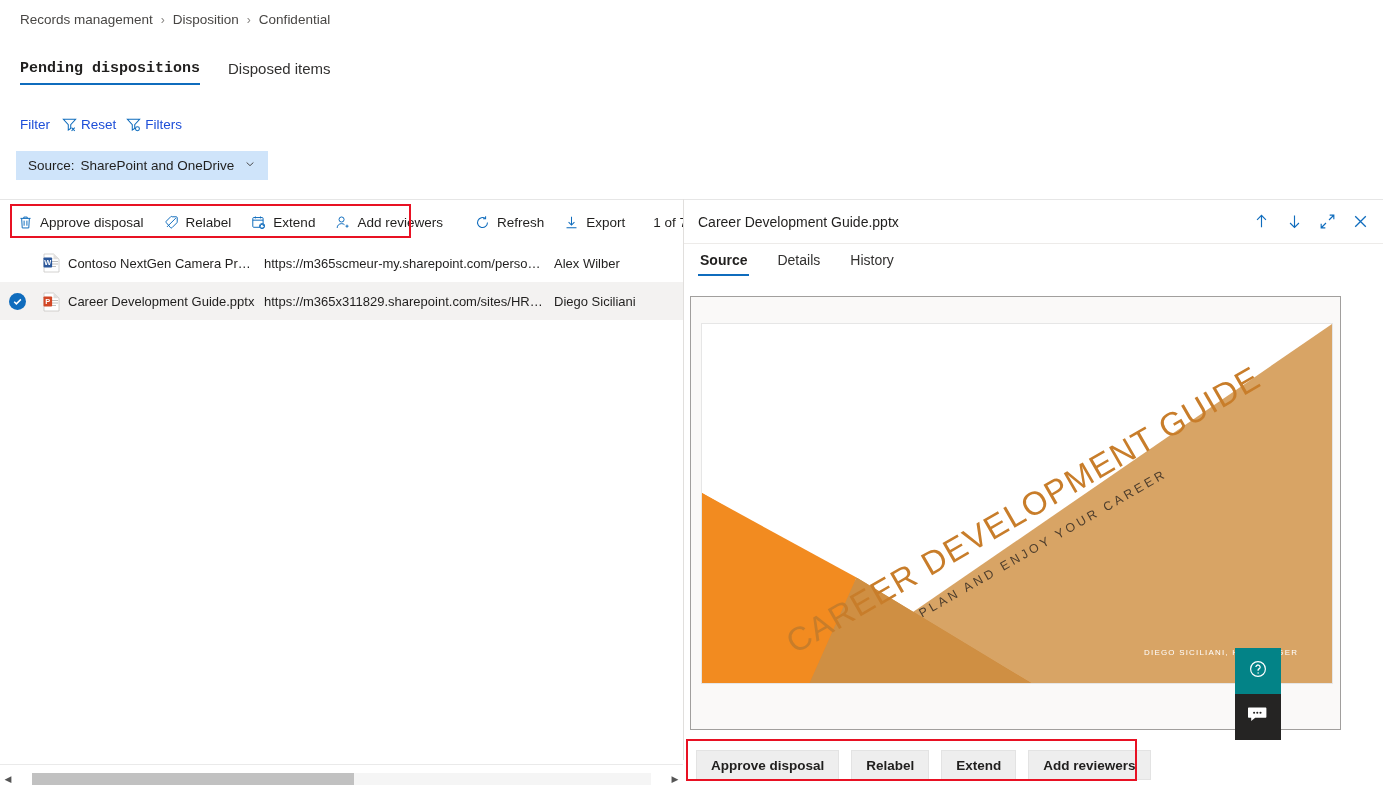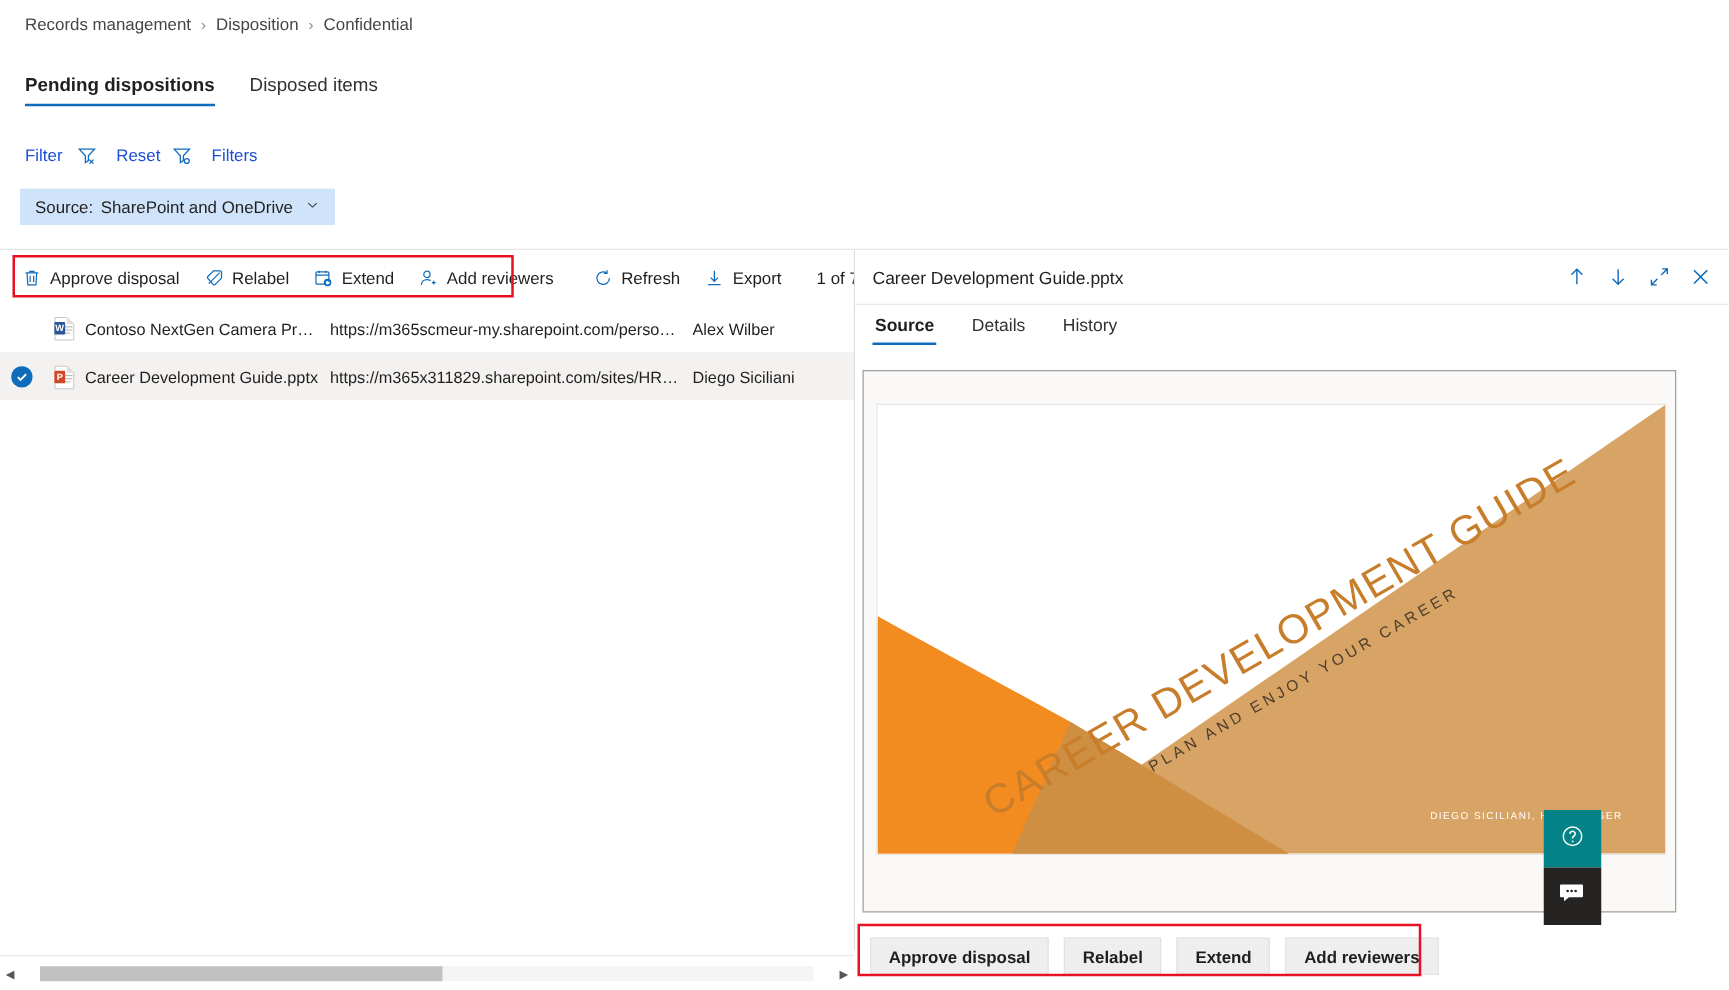--- a/index.html
+++ b/index.html
@@ -25,34 +25,34 @@
 
   
   .tabs {
     position: absolute; left: 20px; top: 60px;
     display: flex; align-items: flex-end; gap: 28px;
   }
   .tab {
     font-size: 15px; color: #323130; padding-bottom: 8px;
     cursor: pointer; position: relative;
   }
-  .tab.active { font-weight: bold; color: #201f1e; }
+  .tab.active { font-weight: bold; color: #201f1e; font-family: Liberation Mono, monospace; }
   .tab.active::after {
     content: ""; position: absolute; left: 0; right: 0; bottom: 0;
     height: 2.5px; background: #0f6cbd;
   }
 
   
   .filterbar {
     position: absolute; left: 20px; top: 117px;
     display: flex; align-items: center; gap: 10px;
     font-size: 13.5px; color: #1d4ed8;
   }
   .filterbar .fb-label { margin-right: 2px; }
-  .fb-btn { display: flex; align-items: center; gap: 16px; cursor: pointer; }
+  .fb-btn { display: flex; align-items: center; gap: 4px; cursor: pointer; }
   .fb-btn svg { display: block; }
 
   .source-pill {
     position: absolute; left: 16px; top: 151px;
     height: 29px; display: flex; align-items: center; gap: 6px;
     background: #cfe4fa; color: #201f1e;
     padding: 0 12px; font-size: 13.5px; cursor: pointer;
   }
   .source-pill .sp-strong { font-weight: normal; }
   .source-pill .chev { margin-left: 4px; color: #3b3a39; }

